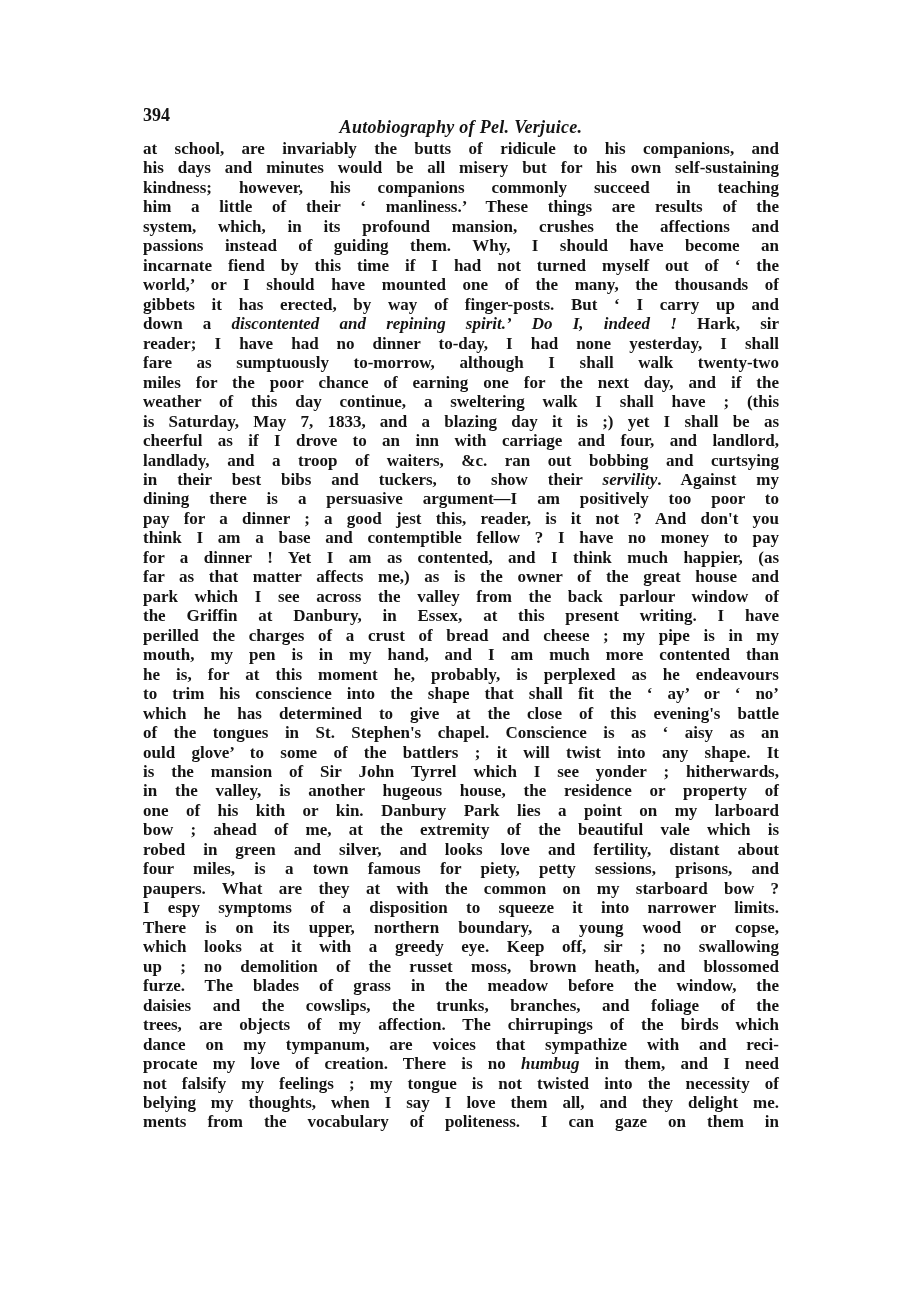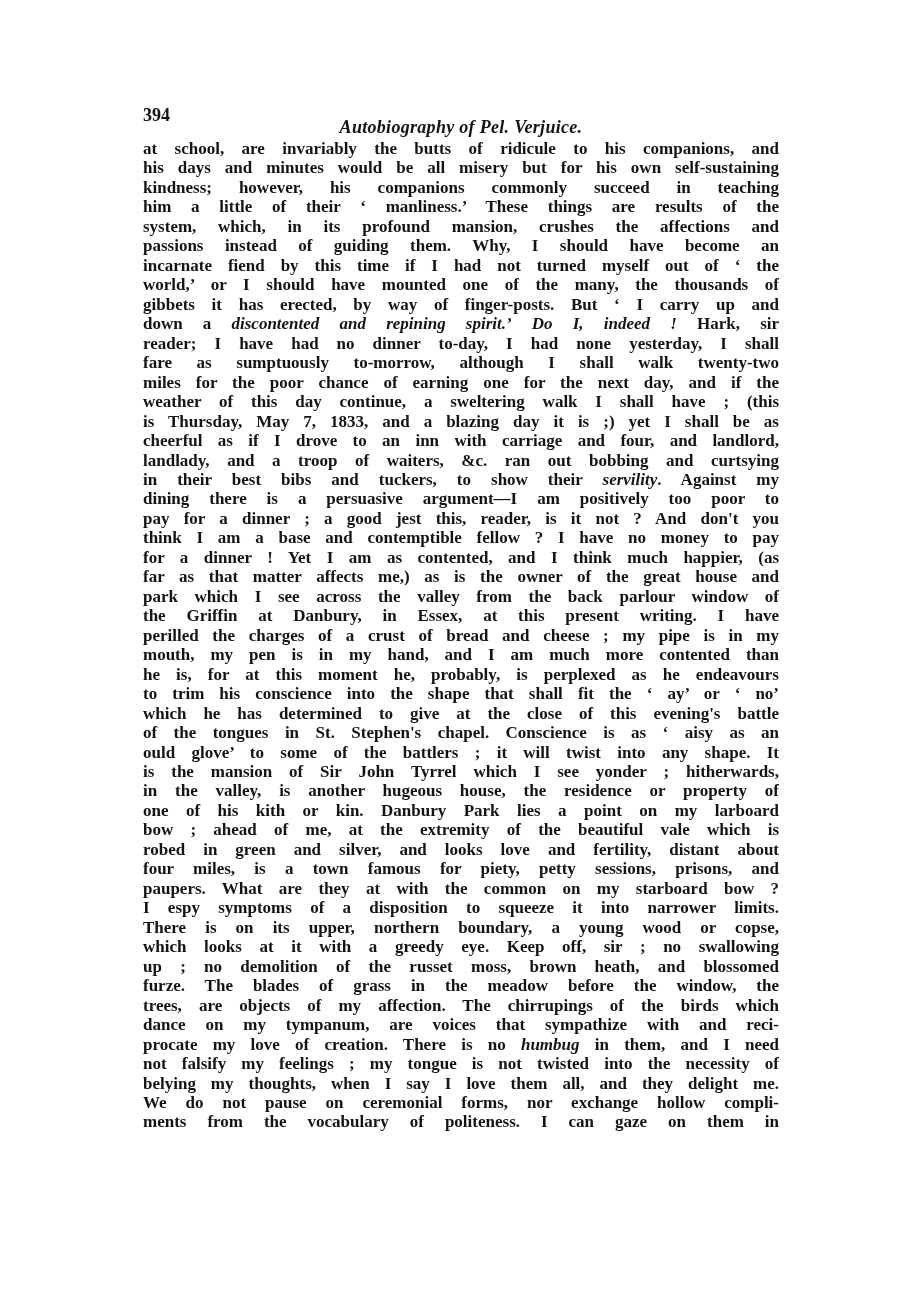--- a/index.html
+++ b/index.html
@@ -42,21 +42,21 @@
       <span class="line">system, which, in its profound mansion, crushes the affections and</span>
       <span class="line">passions instead of guiding them. Why, I should have become an</span>
       <span class="line">incarnate fiend by this time if I had not turned myself out of ‘ the</span>
       <span class="line">world,’ or I should have mounted one of the many, the thousands of</span>
       <span class="line">gibbets it has erected, by way of finger-posts. But ‘ I carry up and</span>
       <span class="line">down a <em>discontented and repining spirit.’</em> <em>Do I, indeed !</em> Hark, sir</span>
       <span class="line">reader; I have had no dinner to-day, I had none yesterday, I shall</span>
       <span class="line">fare as sumptuously to-morrow, although I shall walk twenty-two</span>
       <span class="line">miles for the poor chance of earning one for the next day, and if the</span>
       <span class="line">weather of this day continue, a sweltering walk I shall have ; (this</span>
-      <span class="line">is Thursday, May 7, 1833, and a blazing day it is ;) yet I shall be as</span>
+      <span class="line">is Saturday, May 7, 1833, and a blazing day it is ;) yet I shall be as</span>
       <span class="line">cheerful as if I drove to an inn with carriage and four, and landlord,</span>
       <span class="line">landlady, and a troop of waiters, &amp;c. ran out bobbing and curtsying</span>
       <span class="line">in their best bibs and tuckers, to show their <em>servility</em>. Against my</span>
       <span class="line">dining there is a persuasive argument—I am positively too poor to</span>
       <span class="line">pay for a dinner ; a good jest this, reader, is it not ? And don't you</span>
       <span class="line">think I am a base and contemptible fellow ? I have no money to pay</span>
       <span class="line">for a dinner ! Yet I am as contented, and I think much happier, (as</span>
       <span class="line">far as that matter affects me,) as is the owner of the great house and</span>
       <span class="line">park which I see across the valley from the back parlour window of</span>
       <span class="line">the Griffin at Danbury, in Essex, at this present writing. I have</span>
@@ -72,21 +72,21 @@
       <span class="line">one of his kith or kin. Danbury Park lies a point on my larboard</span>
       <span class="line">bow ; ahead of me, at the extremity of the beautiful vale which is</span>
       <span class="line">robed in green and silver, and looks love and fertility, distant about</span>
       <span class="line">four miles, is a town famous for piety, petty sessions, prisons, and</span>
       <span class="line">paupers. What are they at with the common on my starboard bow ?</span>
       <span class="line">I espy symptoms of a disposition to squeeze it into narrower limits.</span>
       <span class="line">There is on its upper, northern boundary, a young wood or copse,</span>
       <span class="line">which looks at it with a greedy eye. Keep off, sir ; no swallowing</span>
       <span class="line">up ; no demolition of the russet moss, brown heath, and blossomed</span>
       <span class="line">furze. The blades of grass in the meadow before the window, the</span>
+      <span class="line">daisies and the cowslips, the trunks, branches, and foliage of the</span>
       <span class="line">trees, are objects of my affection. The chirrupings of the birds which</span>
       <span class="line">dance on my tympanum, are voices that sympathize with and reci-</span>
       <span class="line">procate my love of creation. There is no <em>humbug</em> in them, and I need</span>
       <span class="line">not falsify my feelings ; my tongue is not twisted into the necessity of</span>
       <span class="line">belying my thoughts, when I say I love them all, and they delight me.</span>
-      <span class="line">We do not pause on ceremonial forms, nor exchange hollow compli-</span>
       <span class="line last">ments from the vocabulary of politeness. I can gaze on them in</span>
     </div>
 </div>
 
 </body></html>

